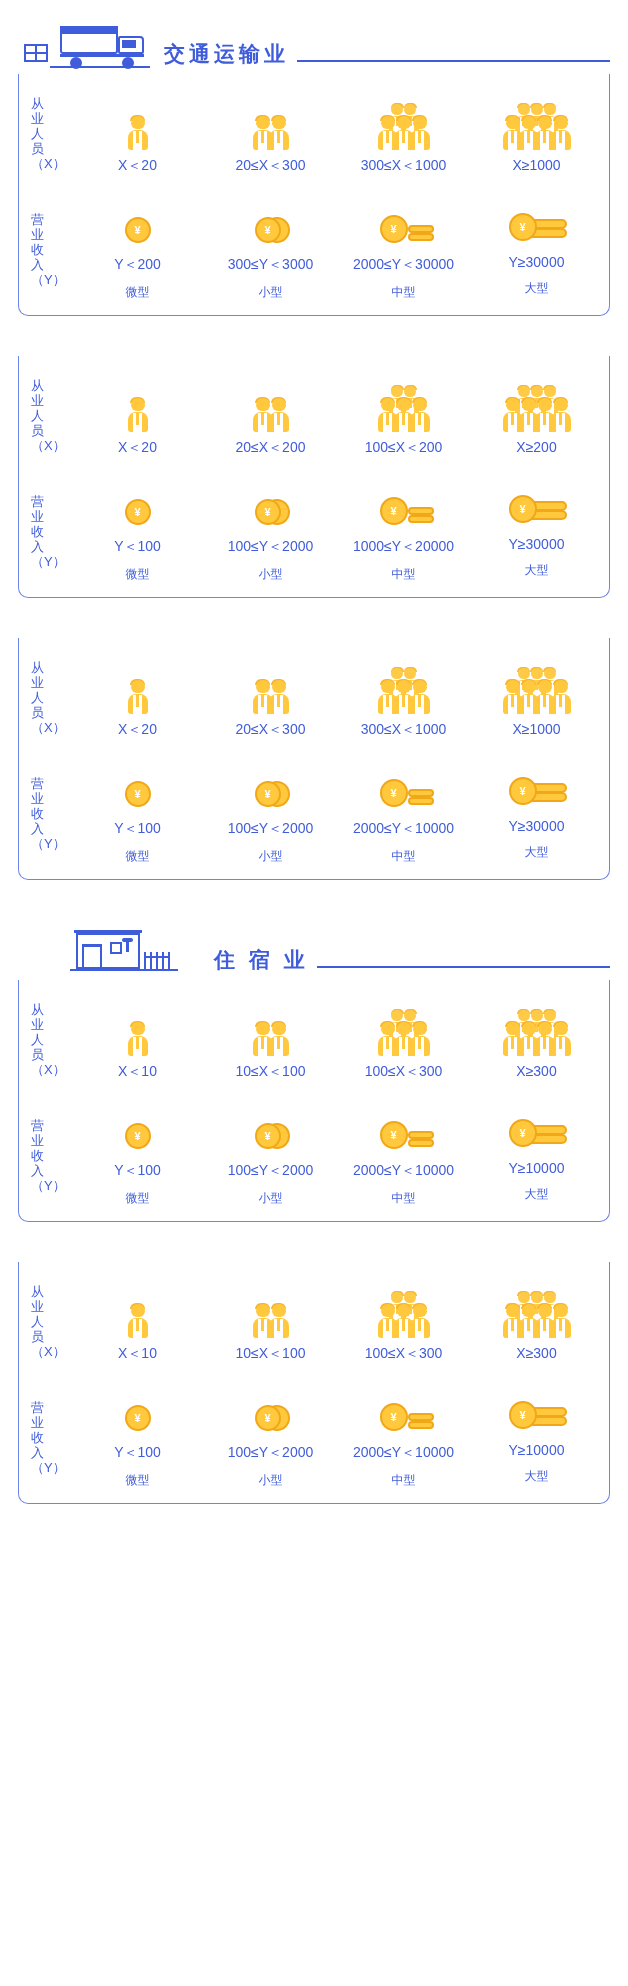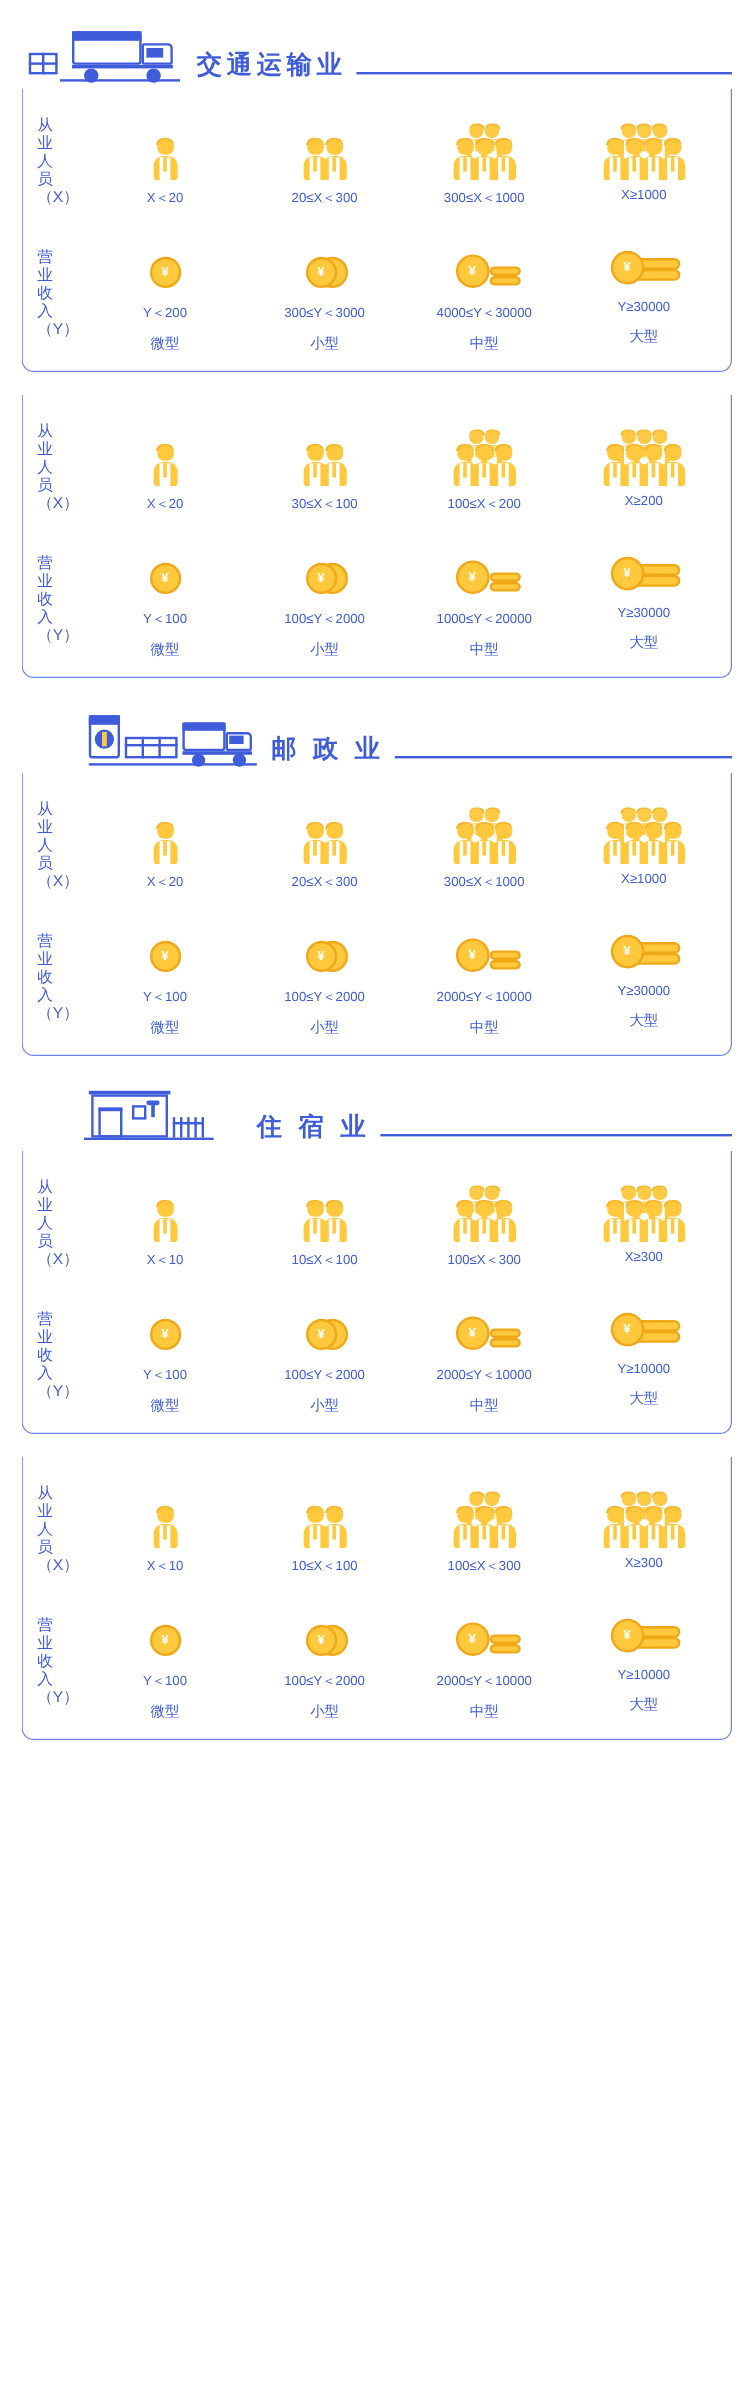--- a/index.html
+++ b/index.html
@@ -15,21 +15,21 @@
   }
   #page {
     width: 628px;
     min-height: 1986px;
     box-sizing: border-box;
     padding: 14px 18px 18px 18px;
     background: #ffffff;
   }
 
   .section {
-    margin-bottom: 19px;
+    margin-bottom: 40px;
   }
   .section:last-child { margin-bottom: 0; }
 
   
   .sec-head {
     position: relative;
     height: 60px;
     display: flex;
     align-items: flex-end;
   }
@@ -97,21 +97,21 @@
     text-align: center;
   }
 
   .cell-people {
     height: 66px;
     display: flex;
     align-items: flex-end;
     justify-content: center;
   }
   .cell-cap {
-    font-size: 11px;
+    font-size: 14px;
     color: #3f5cdb;
     margin-top: 7px;
     white-space: nowrap;
   }
   .cell-money {
     height: 58px;
     display: flex;
     align-items: flex-end;
     justify-content: center;
     margin-top: 16px;
@@ -382,21 +382,21 @@
             <div class="cell-cap">300≤X＜1000</div>
             <div class="cell-money">
               <div class="coins">
                 <div class="stack" style="left:42px;top:22px;width:26px;height:8px;"></div>
                 <div class="stack" style="left:42px;top:30px;width:26px;height:8px;"></div>
                 <div class="coin" style="left:14px;top:12px;width:28px;height:28px;">
                     <div class="yen">¥</div>
                   </div>
               </div>
             </div>
-            <div class="cell-cap">4000≤Y＜30000</div>
+            <div class="cell-cap">2000≤Y＜30000</div>
             <div class="cell-size">中型</div>
           </div>
 
           <div class="col">
             <div class="cell-people">
               <div class="people row2">
                 <div class="line upper">
                   <div class="person sm back">
                       <div class="hair"></div>
                       <div class="head"></div>
@@ -526,21 +526,21 @@
                   </div>
                 <div class="person">
                     <div class="hair"></div>
                     <div class="head"></div>
                     <div class="body"></div>
                     <div class="shirt"></div>
                     <div class="tie"></div>
                   </div>
               </div>
             </div>
-            <div class="cell-cap">30≤X＜100</div>
+            <div class="cell-cap">20≤X＜200</div>
             <div class="cell-money">
               <div class="coins">
                 <div class="coin" style="left:31px;top:14px;width:26px;height:26px;"></div>
                 <div class="coin" style="left:22px;top:14px;width:26px;height:26px;">
                     <div class="yen">¥</div>
                   </div>
               </div>
             </div>
             <div class="cell-cap">100≤Y＜2000</div>
             <div class="cell-size">小型</div>
@@ -672,45 +672,20 @@
             </div>
             <div class="cell-cap">Y≥30000</div>
             <div class="cell-size">大型</div>
           </div>
         </div>
       </div>
     </div>
   </div>
 
   <div class="section">
-    <div class="sec-head">
-      <div class="sec-icon art" style="width:140px;height:58px;margin-left:56px;">
-
-        <div class="bl" style="left:0;top:10px;width:26px;height:36px;border-radius:3px;"></div>
-        <div class="b" style="left:0;top:10px;width:26px;height:8px;"></div>
-        <div class="b" style="left:5px;top:22px;width:16px;height:16px;border-radius:50%;"></div>
-        <div class="y" style="left:11px;top:24px;width:4px;height:12px;"></div>
-
-        <div class="bl" style="left:30px;top:28px;width:44px;height:18px;"></div>
-        <div class="b" style="left:30px;top:34px;width:44px;height:2px;"></div>
-        <div class="b" style="left:44px;top:28px;width:2px;height:18px;"></div>
-        <div class="b" style="left:58px;top:28px;width:2px;height:18px;"></div>
-
-        <div class="bl" style="left:78px;top:16px;width:36px;height:24px;border-radius:3px;"></div>
-        <div class="b" style="left:78px;top:16px;width:36px;height:7px;"></div>
-        <div class="bl" style="left:114px;top:24px;width:22px;height:16px;border-radius:2px 4px 2px 2px;"></div>
-        <div class="b" style="left:117px;top:27px;width:12px;height:7px;"></div>
-        <div class="b" style="left:78px;top:40px;width:58px;height:3px;"></div>
-        <div class="b" style="left:86px;top:42px;width:11px;height:11px;border-radius:50%;"></div>
-        <div class="b" style="left:120px;top:42px;width:11px;height:11px;border-radius:50%;"></div>
-        <div class="b" style="left:0;top:50px;width:140px;height:2px;"></div>
-      </div>
-      <div class="sec-title">邮 政 业</div>
-      <div class="rule"></div>
-    </div>
 
     <div class="card">
       <div class="card-inner">
         <div class="rowlabels">
           <div class="rowlabel top">
             <span>从</span>
             <span>业</span>
             <span>人</span>
             <span>员</span>
             <span>（X）</span>

